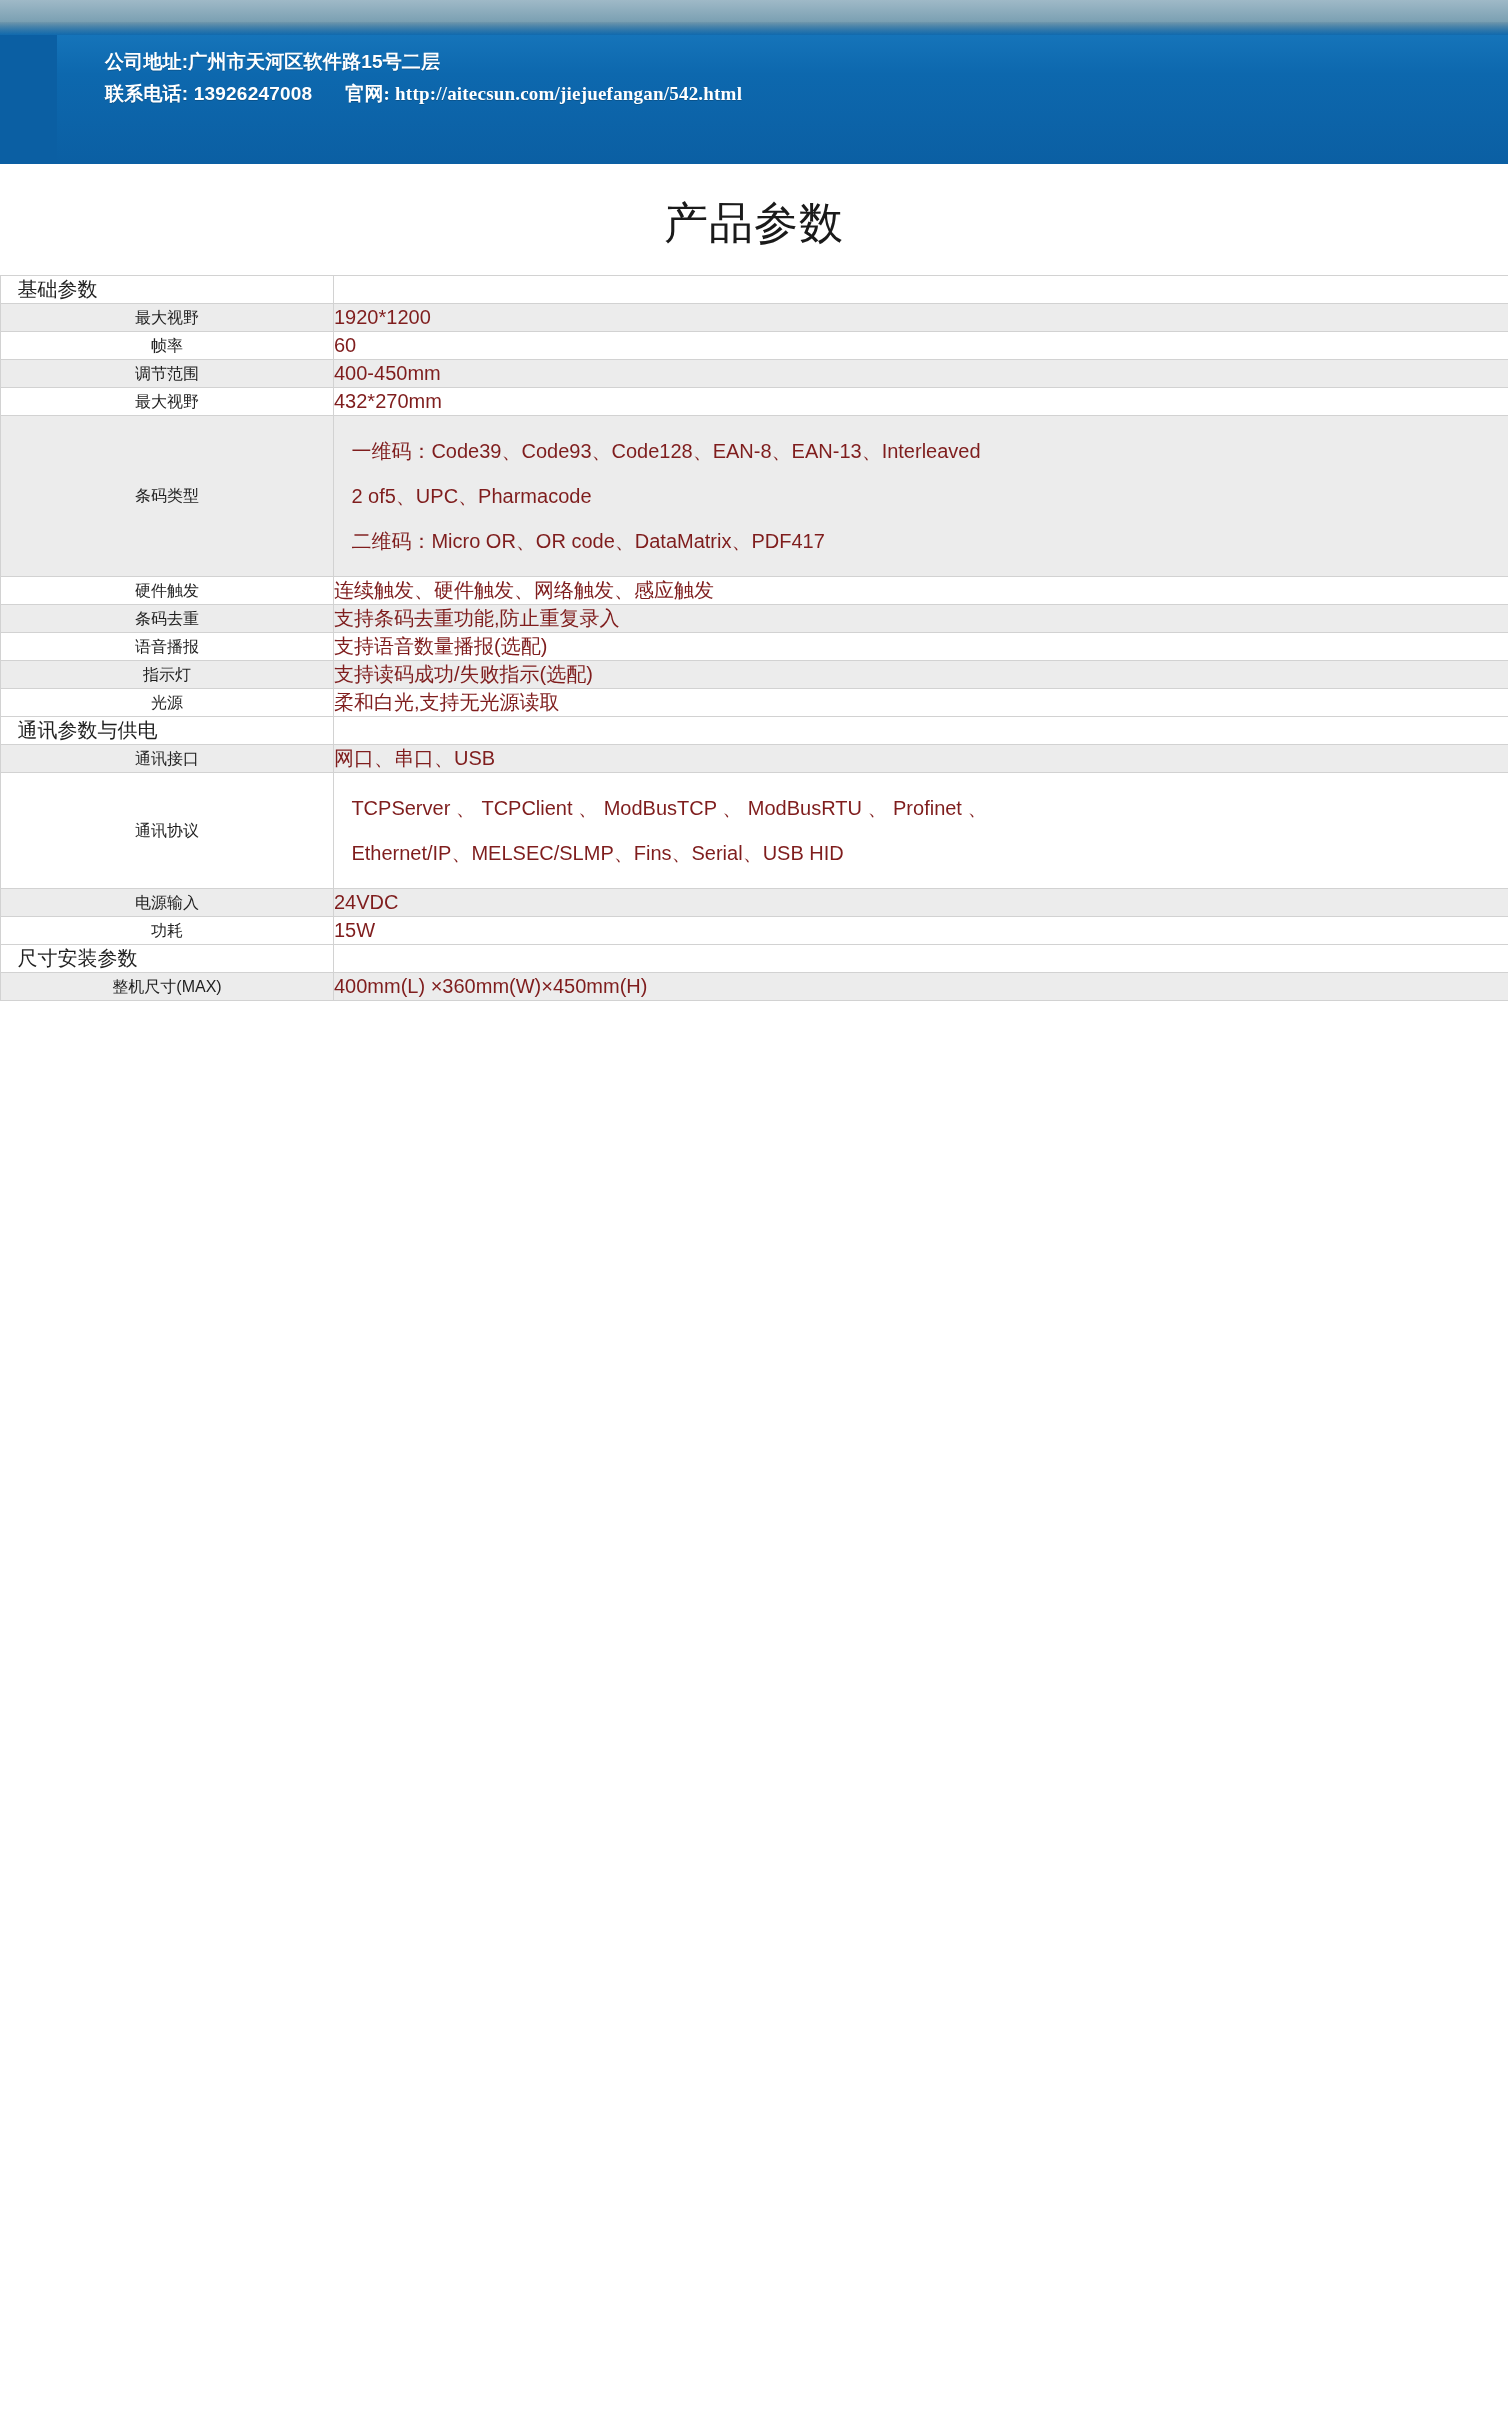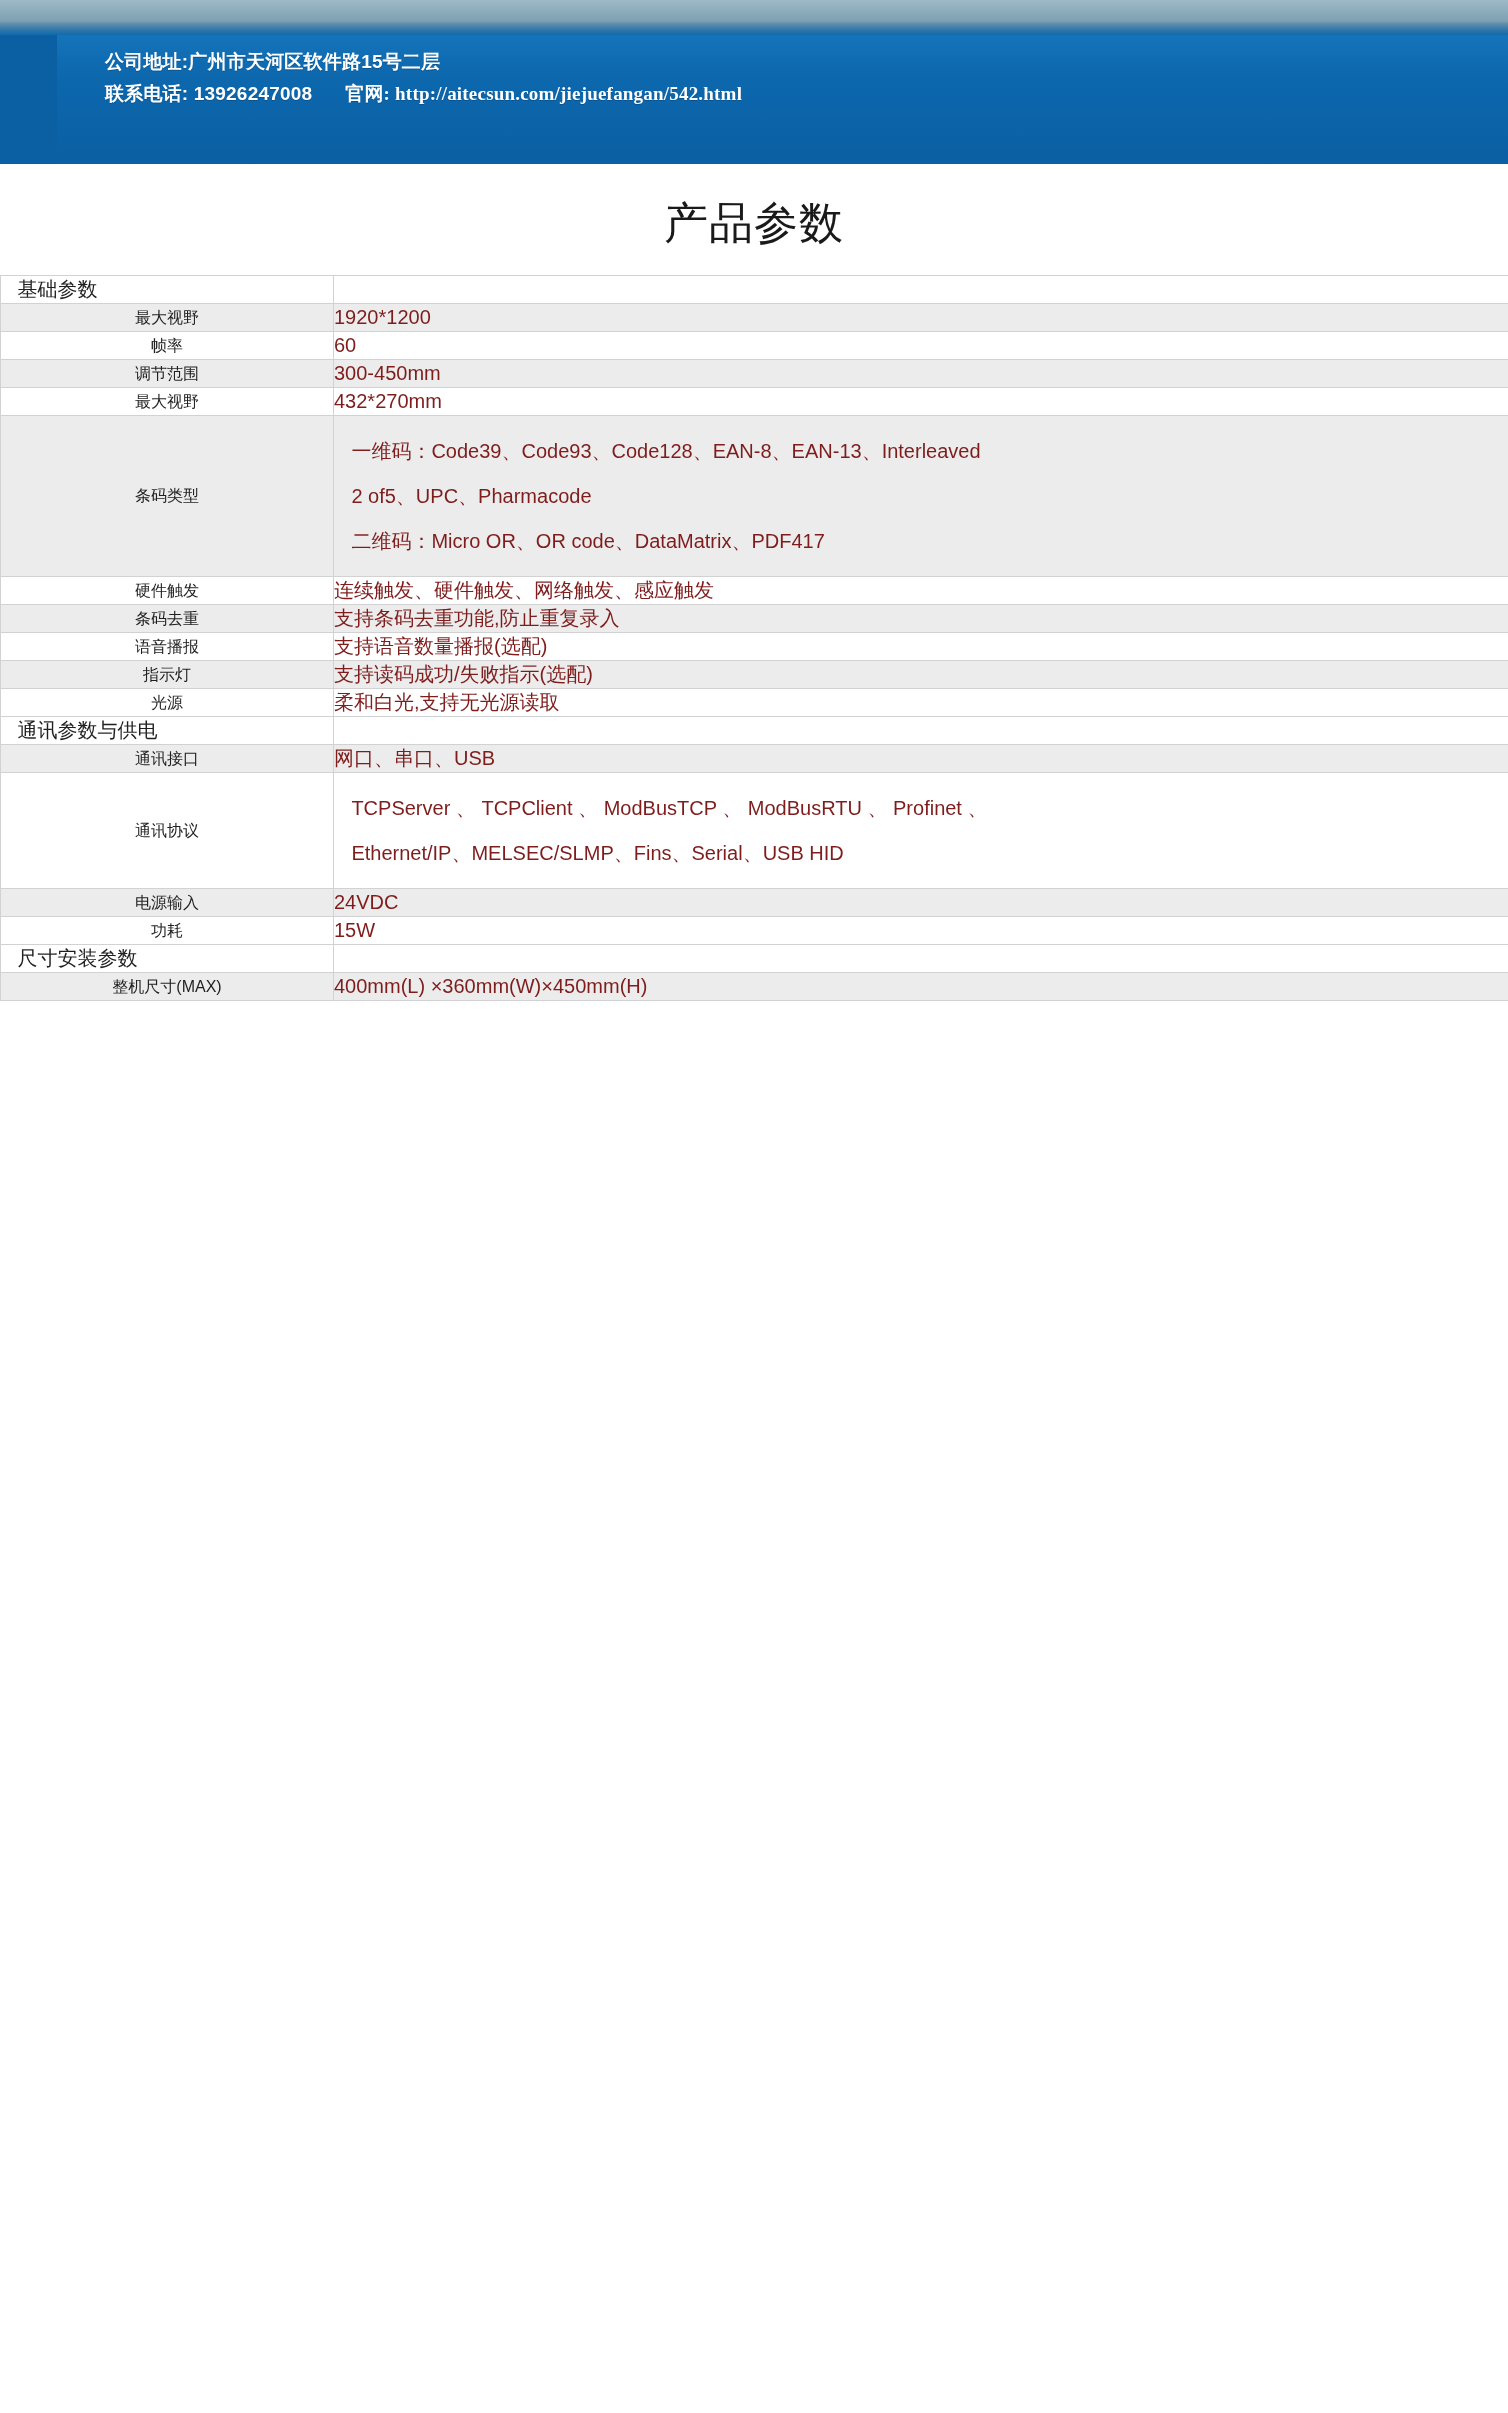--- a/index.html
+++ b/index.html
@@ -153,21 +153,21 @@
       <tr class="shade">
         <td class="label">最大视野</td>
         <td class="value">1920*1200</td>
       </tr>
       <tr class="plain">
         <td class="label">帧率</td>
         <td class="value">60</td>
       </tr>
       <tr class="shade">
         <td class="label">调节范围</td>
-        <td class="value">300-450mm</td>
+        <td class="value">400-450mm</td>
       </tr>
       <tr class="plain">
         <td class="label">最大视野</td>
         <td class="value">432*270mm</td>
       </tr>
       <tr class="shade">
         <td class="label">条码类型</td>
         <td class="value multiline">
           <div>一维码：Code39、Code93、Code128、EAN-8、EAN-13、Interleaved</div>
           <div>2 of5、UPC、Pharmacode</div>

